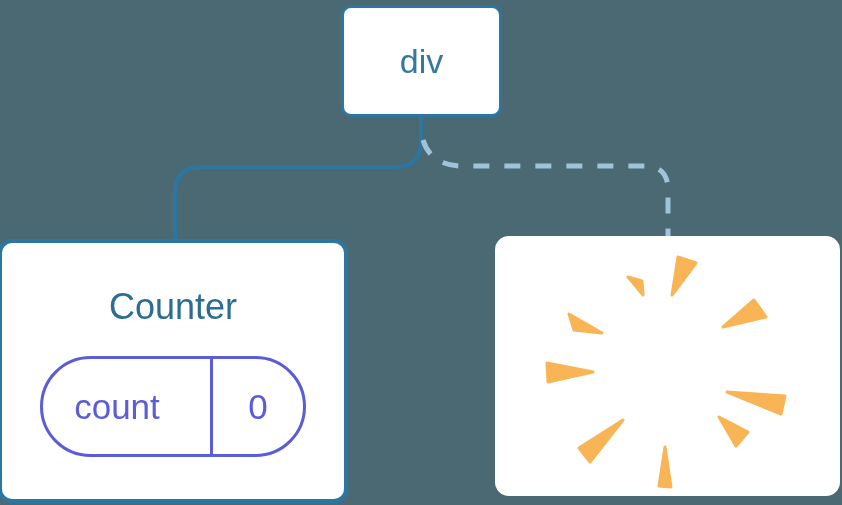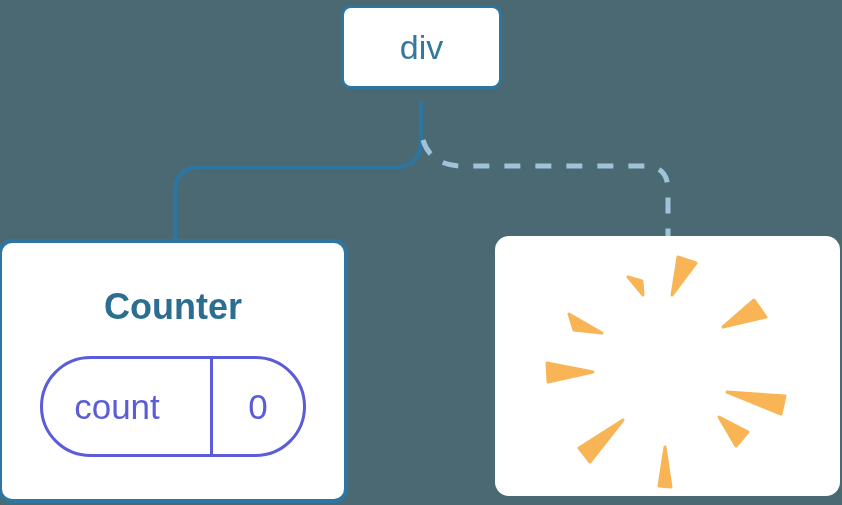--- a/index.html
+++ b/index.html
@@ -22,21 +22,21 @@
   }
   .node {
     position: absolute;
     background: #ffffff;
     box-sizing: border-box;
   }
   .div-node {
     left: 341px;
     top: 5px;
     width: 161px;
-    height: 84px;
+    height: 112px;
     border: 3px solid #2E76A2;
     border-radius: 10px;
     display: flex;
     align-items: center;
     justify-content: center;
     font-size: 34px;
     font-weight: 500;
     color: #35789F;
     text-align: center;
   }
@@ -47,21 +47,21 @@
     height: 264px;
     border: 4px solid #2E76A2;
     border-radius: 14px;
     display: flex;
     flex-direction: column;
     align-items: center;
     padding-top: 46px;
   }
   .counter-title {
     font-size: 36px;
-    font-weight: 700;
+    font-weight: 400;
     color: #2B6E92;
     line-height: 1;
   }
   .state-pill {
     margin-top: 31px;
     width: 266px;
     height: 101px;
     border: 3px solid #5A5CD8;
     border-radius: 60px;
     box-sizing: border-box;

